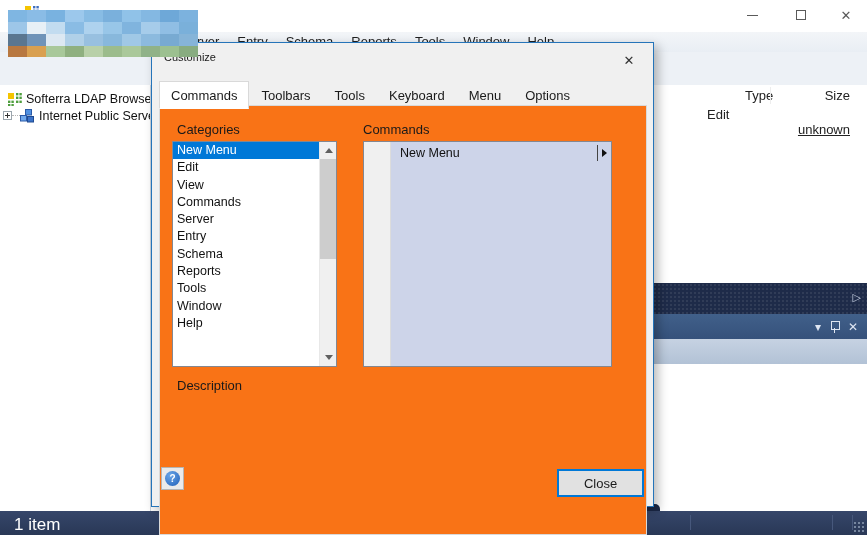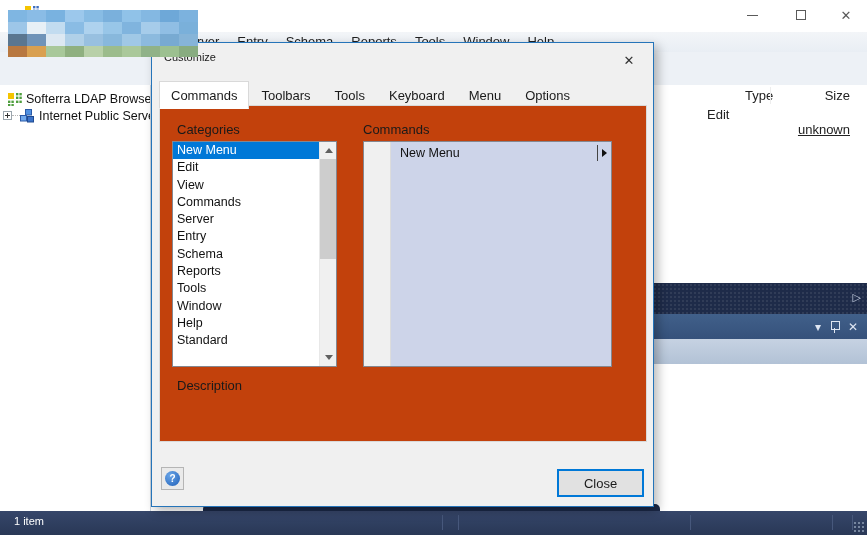--- a/index.html
+++ b/index.html
@@ -55,34 +55,34 @@
   .tree { padding-top:5px; }
   .tree-row { display:flex; align-items:center; height:17px; white-space:nowrap; overflow:hidden; }
   .tree-label { font-size:12.5px; color:#111; margin-left:4px; }
   .expander { width:9px; height:9px; border:1px solid #9aa5ad; background:#fff; margin-left:3px; position:relative; flex:none; }
   .expander:before { content:""; position:absolute; left:1px; top:3px; width:5px; height:1px; background:#333; }
   .expander:after { content:""; position:absolute; left:3px; top:1px; width:1px; height:5px; background:#333; }
   .dotline { width:8px; border-top:1px dotted #b5b5b5; flex:none; }
 
   
   .statusbar { left:0; top:511px; width:867px; height:24px; background:linear-gradient(#36466a,#293856); color:#fff; }
-  .sb-left { position:absolute; left:14px; top:4px; font-size:11px; }
+  .sb-left { position:absolute; left:14px; top:4px; font-size:17px; }
   .sb-sep { position:absolute; top:4px; height:15px; border-left:1px solid #47587c; }
   .sb-grip { position:absolute; right:2px; bottom:2px; width:12px; height:12px;
              background-image:radial-gradient(#76869f 1.2px, transparent 1.3px); background-size:4px 4px; }
 
   
   .dialog { left:151px; top:42px; width:503px; height:465px; background:#f0f0f0; border:1px solid #2574b9;
             box-shadow:4px 4px 10px rgba(0,0,0,.28); z-index:10; }
   .dlg-title { position:absolute; left:12px; top:8px; font-size:11px; color:#1a1a1a; }
   .dlg-close { position:absolute; right:8px; top:5px; width:32px; height:24px; display:flex; align-items:center; justify-content:center; font-size:13px; color:#333; }
   .tabs { position:absolute; left:7px; top:38px; display:flex; align-items:flex-end; }
   .tab { font-size:13px; color:#1a1a1a; padding:4px 11px 5px 11px; border:1px solid transparent; position:relative; }
   .tab.active { background:#fff; border-color:#d9d9d9; border-bottom-color:#fff; z-index:2; padding-top:6px; }
-  .dlg-panel { position:absolute; left:7px; top:62px; width:488px; height:337px; background:#c2410c; border:1px solid #d9d9d9; }
+  .dlg-panel { position:absolute; left:7px; top:62px; width:488px; height:430px; background:#f97316; border:1px solid #d9d9d9; }
 
   .lbl { position:absolute; font-size:13px; color:#1a1a1a; }
   .lbl-categories { left:17px; top:16px; }
   .lbl-commands { left:203px; top:16px; }
   .lbl-description { left:17px; top:272px; }
 
   .cat-list { position:absolute; left:12px; top:35px; width:165px; height:226px; border:1px solid #848790; background:#fff; overflow:hidden; }
   .cat-item { height:17.3px; line-height:17px; font-size:12.5px; color:#111; padding-left:4px; width:148px; white-space:nowrap; }
   .cat-item.selected { background:#0078d7; color:#fff; }
   .scrollbar { position:absolute; right:0; top:0; width:17px; height:100%; background:#f0f0f0; border-left:1px solid #e8e8e8; }
@@ -270,21 +270,20 @@
       <div class="cat-item">Edit</div>
       <div class="cat-item">View</div>
       <div class="cat-item">Commands</div>
       <div class="cat-item">Server</div>
       <div class="cat-item">Entry</div>
       <div class="cat-item">Schema</div>
       <div class="cat-item">Reports</div>
       <div class="cat-item">Tools</div>
       <div class="cat-item">Window</div>
       <div class="cat-item">Help</div>
-      <div class="cat-item">Standard</div>
       <div class="scrollbar">
         <span class="sb-btn sb-up">
             <i class="tri-up"></i>
           </span>
         <span class="sb-thumb"></span>
         <span class="sb-btn sb-down">
             <i class="tri-down"></i>
           </span>
       </div>
     </div>

